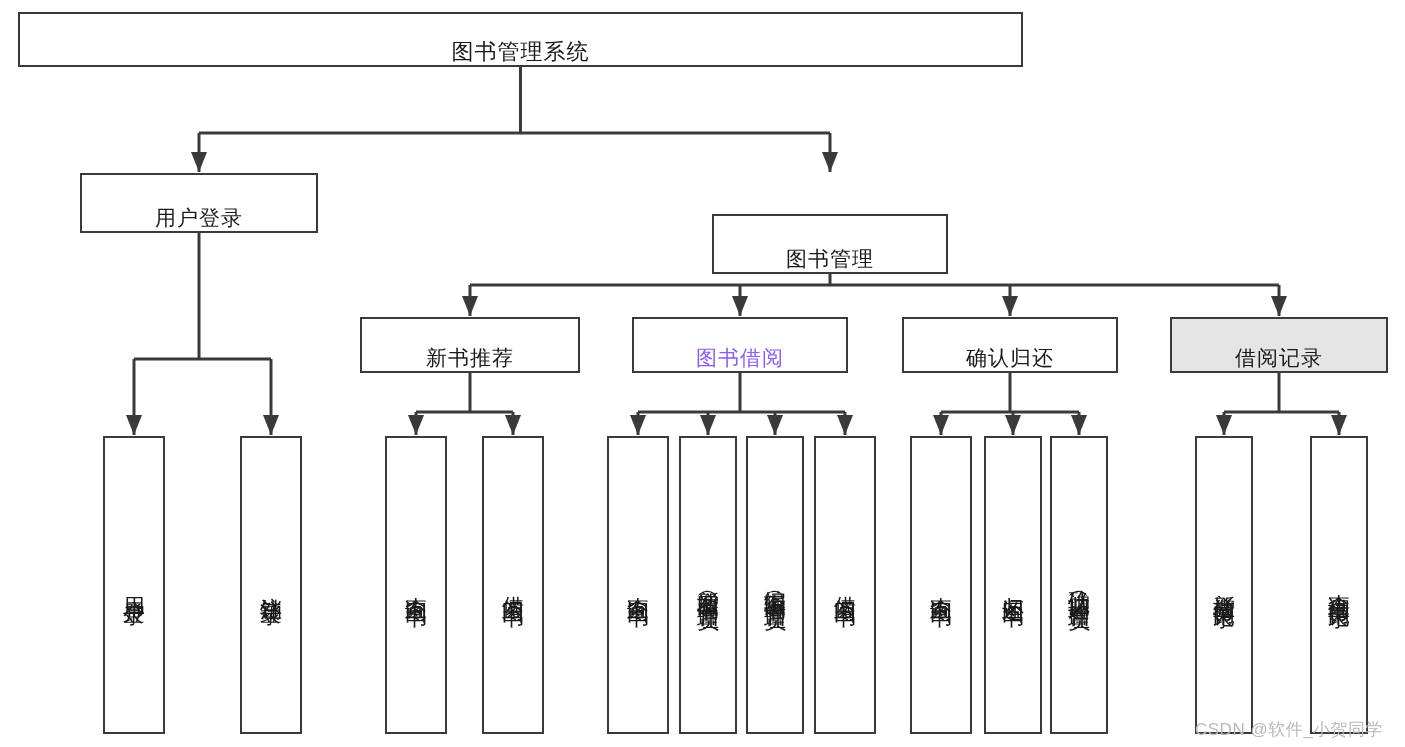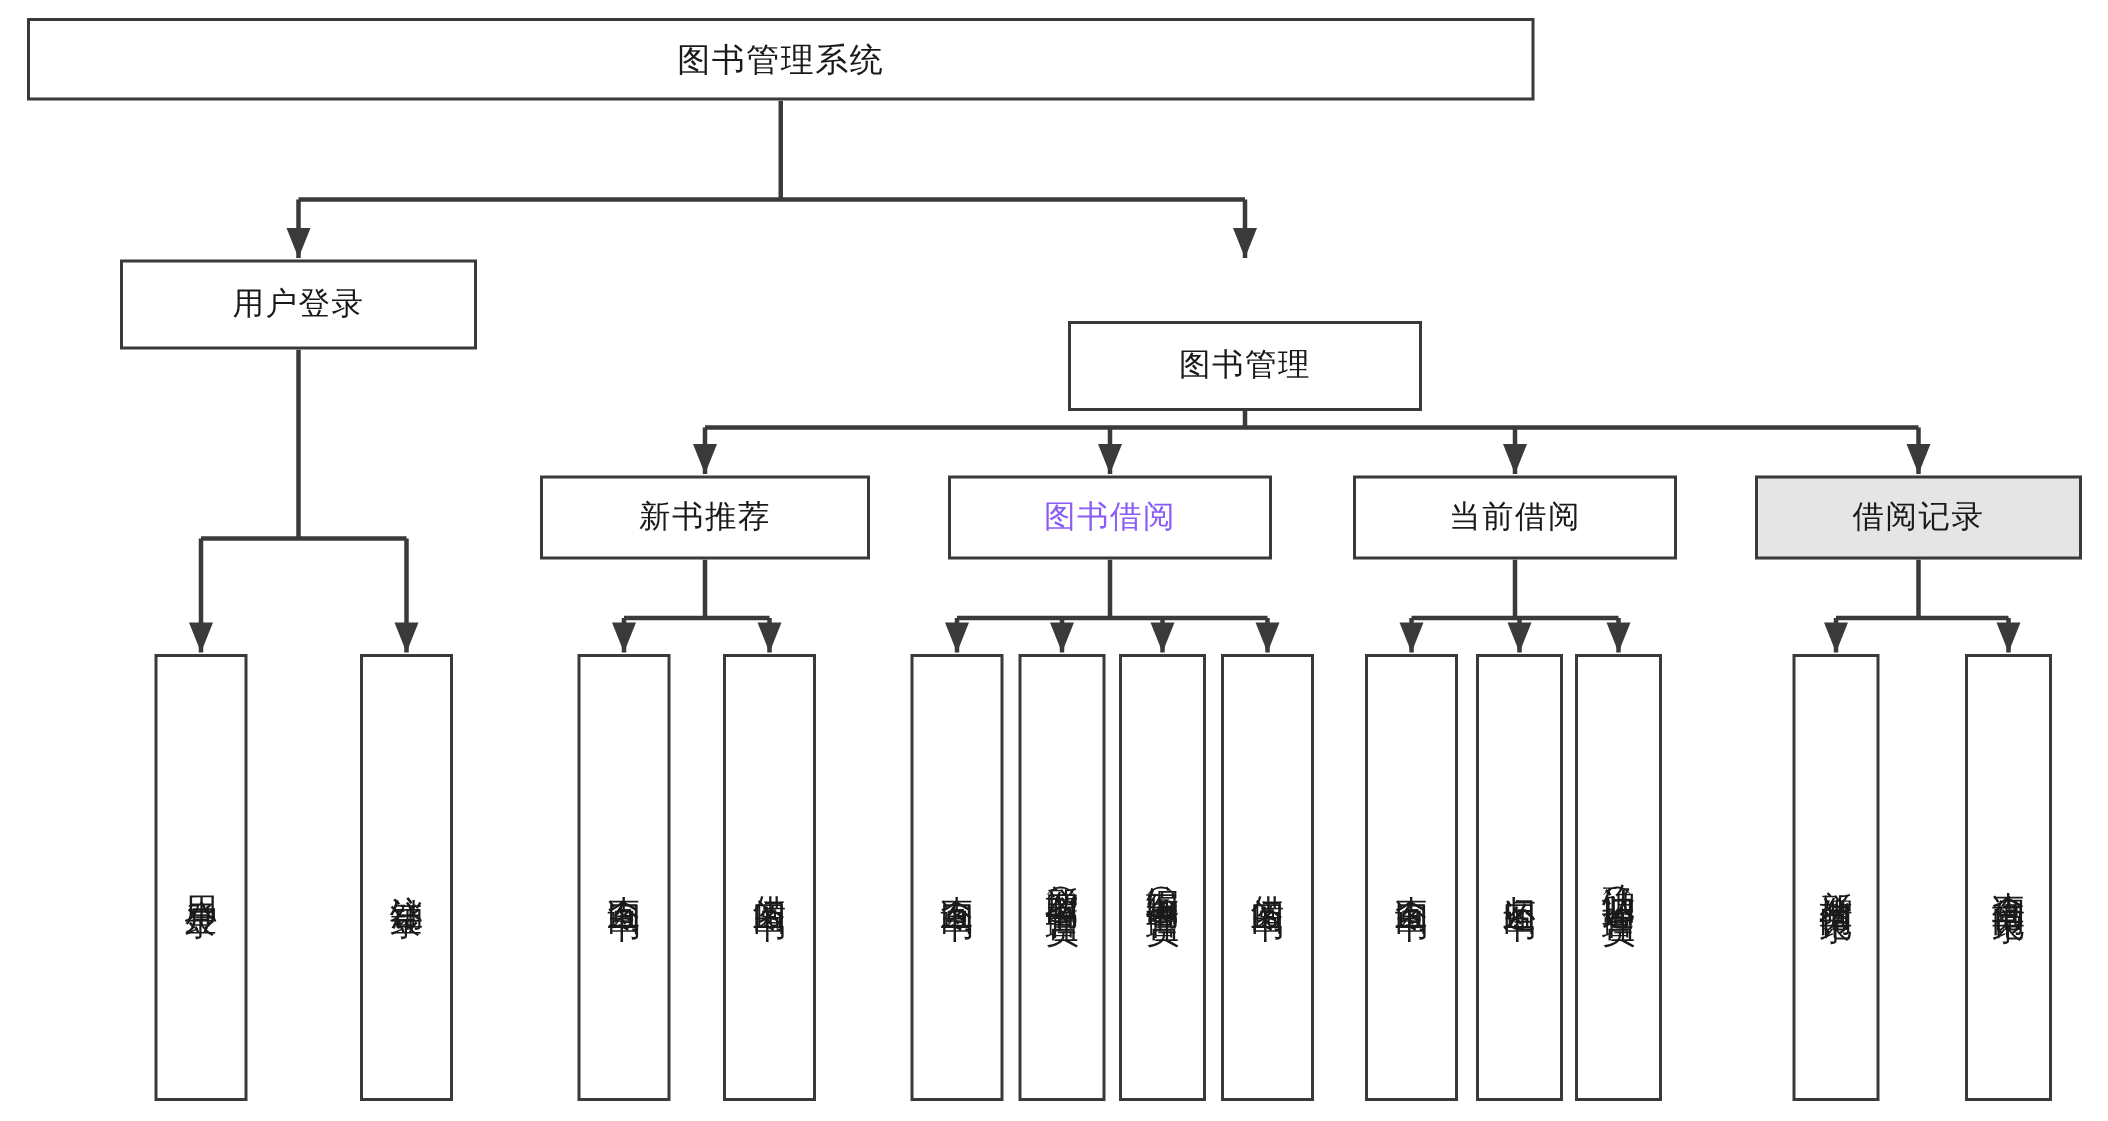--- a/index.html
+++ b/index.html
@@ -24,21 +24,21 @@
     width: 1405px;
     height: 747px;
     pointer-events: none;
   }
   .node {
     position: absolute;
     box-sizing: border-box;
     border: 2px solid #3a3a3a;
     background: #ffffff;
     display: flex;
-    align-items: center;
+    align-items: flex-end;
     justify-content: center;
     color: #1a1a1a;
   }
   .node-label {
     font-size: 21px;
     line-height: 1.25;
     letter-spacing: 1px;
     white-space: nowrap;
   }
   .node.root .node-label { font-size: 22px; }
@@ -134,21 +134,21 @@
       <div class="node lvl2" style="left: 712px; top: 173px; width: 236px; height: 60px; border-color: rgb(58, 58, 58); background: rgb(255, 255, 255); color: rgb(26, 26, 26); margin-top: 41px;">
         <span class="node-label">图书管理</span>
       </div>
       <div class="node lvl3" style="left: 360px; top: 317px; width: 220px; height: 56px; border-color: rgb(58, 58, 58); background: rgb(255, 255, 255); color: rgb(26, 26, 26);">
         <span class="node-label">新书推荐</span>
       </div>
       <div class="node lvl3" style="left: 632px; top: 317px; width: 216px; height: 56px; border-color: rgb(58, 58, 58); background: rgb(255, 255, 255); color: #8b5cf6;">
         <span class="node-label">图书借阅</span>
       </div>
       <div class="node lvl3" style="left: 902px; top: 317px; width: 216px; height: 56px; border-color: rgb(58, 58, 58); background: rgb(255, 255, 255); color: rgb(26, 26, 26);">
-        <span class="node-label">当前借阅</span>
+        <span class="node-label">确认归还</span>
       </div>
       <div class="node lvl3" style="left: 1170px; top: 317px; width: 218px; height: 56px; border-color: rgb(58, 58, 58); background: #e5e5e5; color: rgb(26, 26, 26);">
         <span class="node-label">借阅记录</span>
       </div>
       <div class="node leaf" style="left: 103px; top: 436px; width: 62px; height: 298px; border-color: rgb(58, 58, 58); background: rgb(255, 255, 255); color: rgb(26, 26, 26);">
         <span class="node-label">用户登录</span>
       </div>
       <div class="node leaf" style="left: 240px; top: 436px; width: 62px; height: 298px; border-color: rgb(58, 58, 58); background: rgb(255, 255, 255); color: rgb(26, 26, 26);">
         <span class="node-label">注销登录</span>
       </div>
@@ -179,13 +179,14 @@
       <div class="node leaf" style="left: 1050px; top: 436px; width: 58px; height: 298px; border-color: rgb(58, 58, 58); background: rgb(255, 255, 255); color: rgb(26, 26, 26);">
         <span class="node-label">确认归还（管理员）</span>
       </div>
       <div class="node leaf" style="left: 1195px; top: 436px; width: 58px; height: 298px; border-color: rgb(58, 58, 58); background: rgb(255, 255, 255); color: rgb(26, 26, 26);">
         <span class="node-label">新增借阅记录</span>
       </div>
       <div class="node leaf" style="left: 1310px; top: 436px; width: 58px; height: 298px; border-color: rgb(58, 58, 58); background: rgb(255, 255, 255); color: rgb(26, 26, 26);">
         <span class="node-label">查询借阅记录</span>
       </div>
     </div>
+  <div class="watermark" style="left: 1195px; top: 718px; color: rgb(185, 185, 185);">CSDN @软件_小贺同学</div>
 </div>
 
 </body></html>

